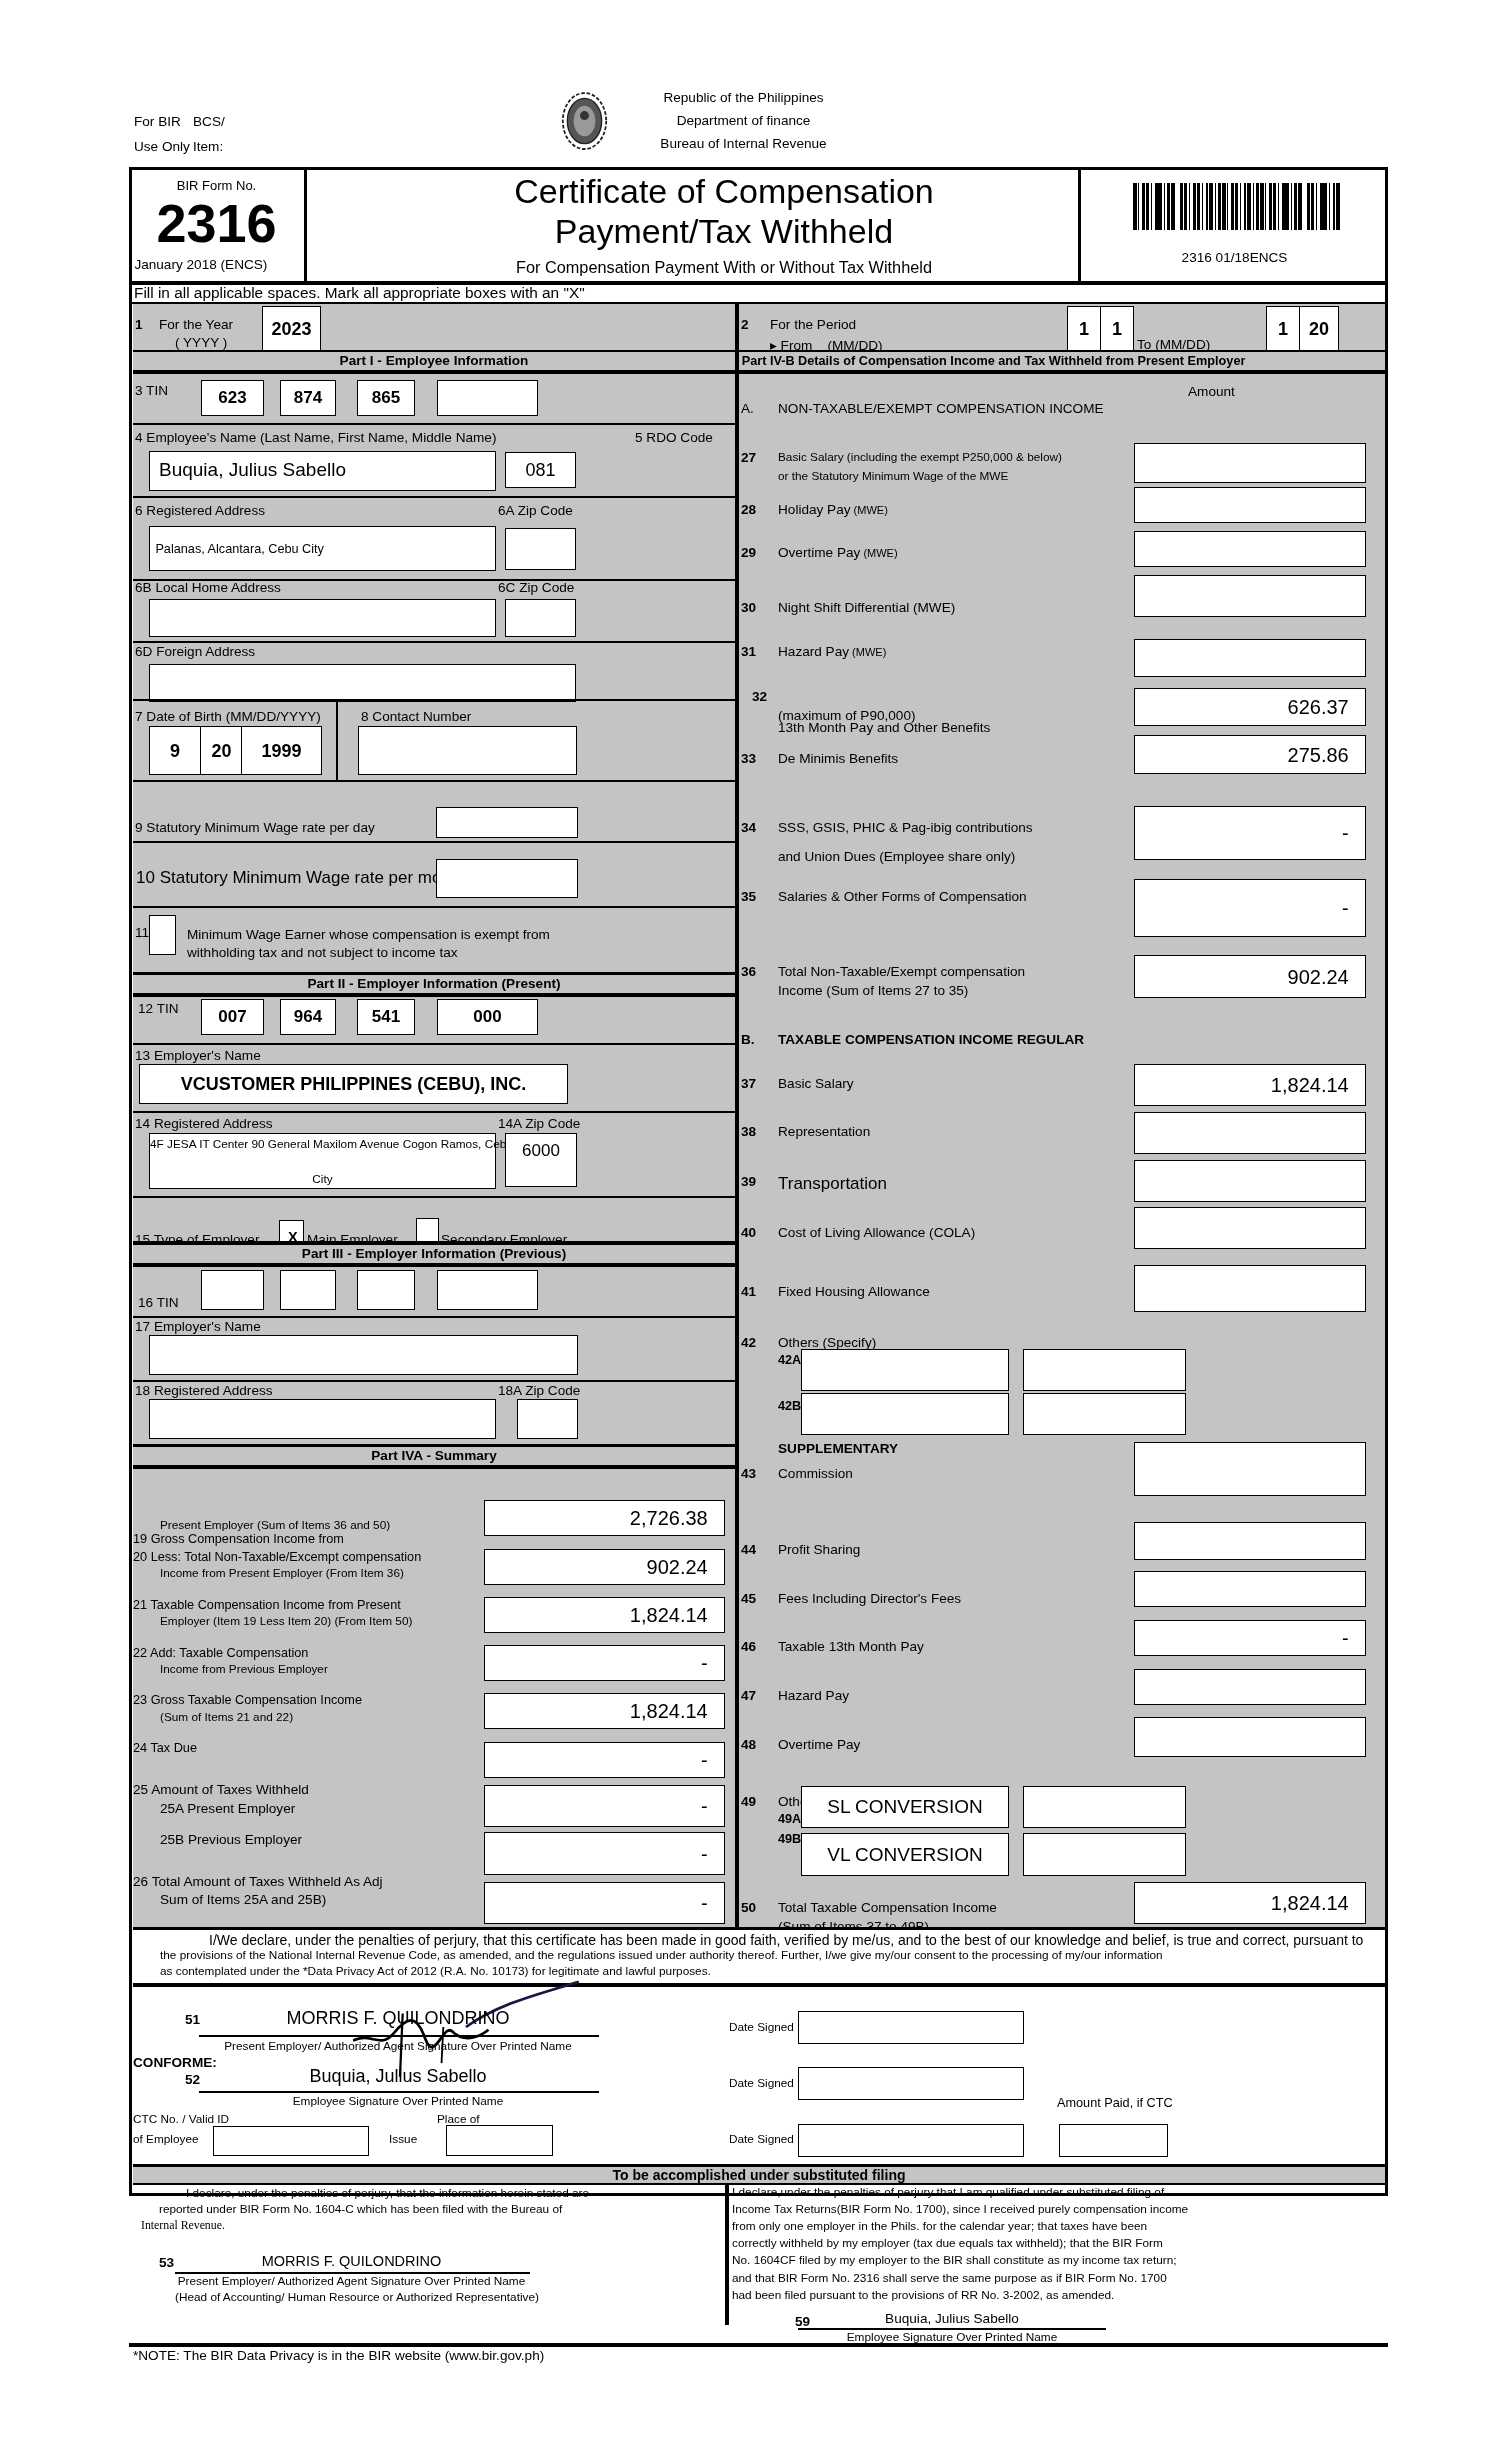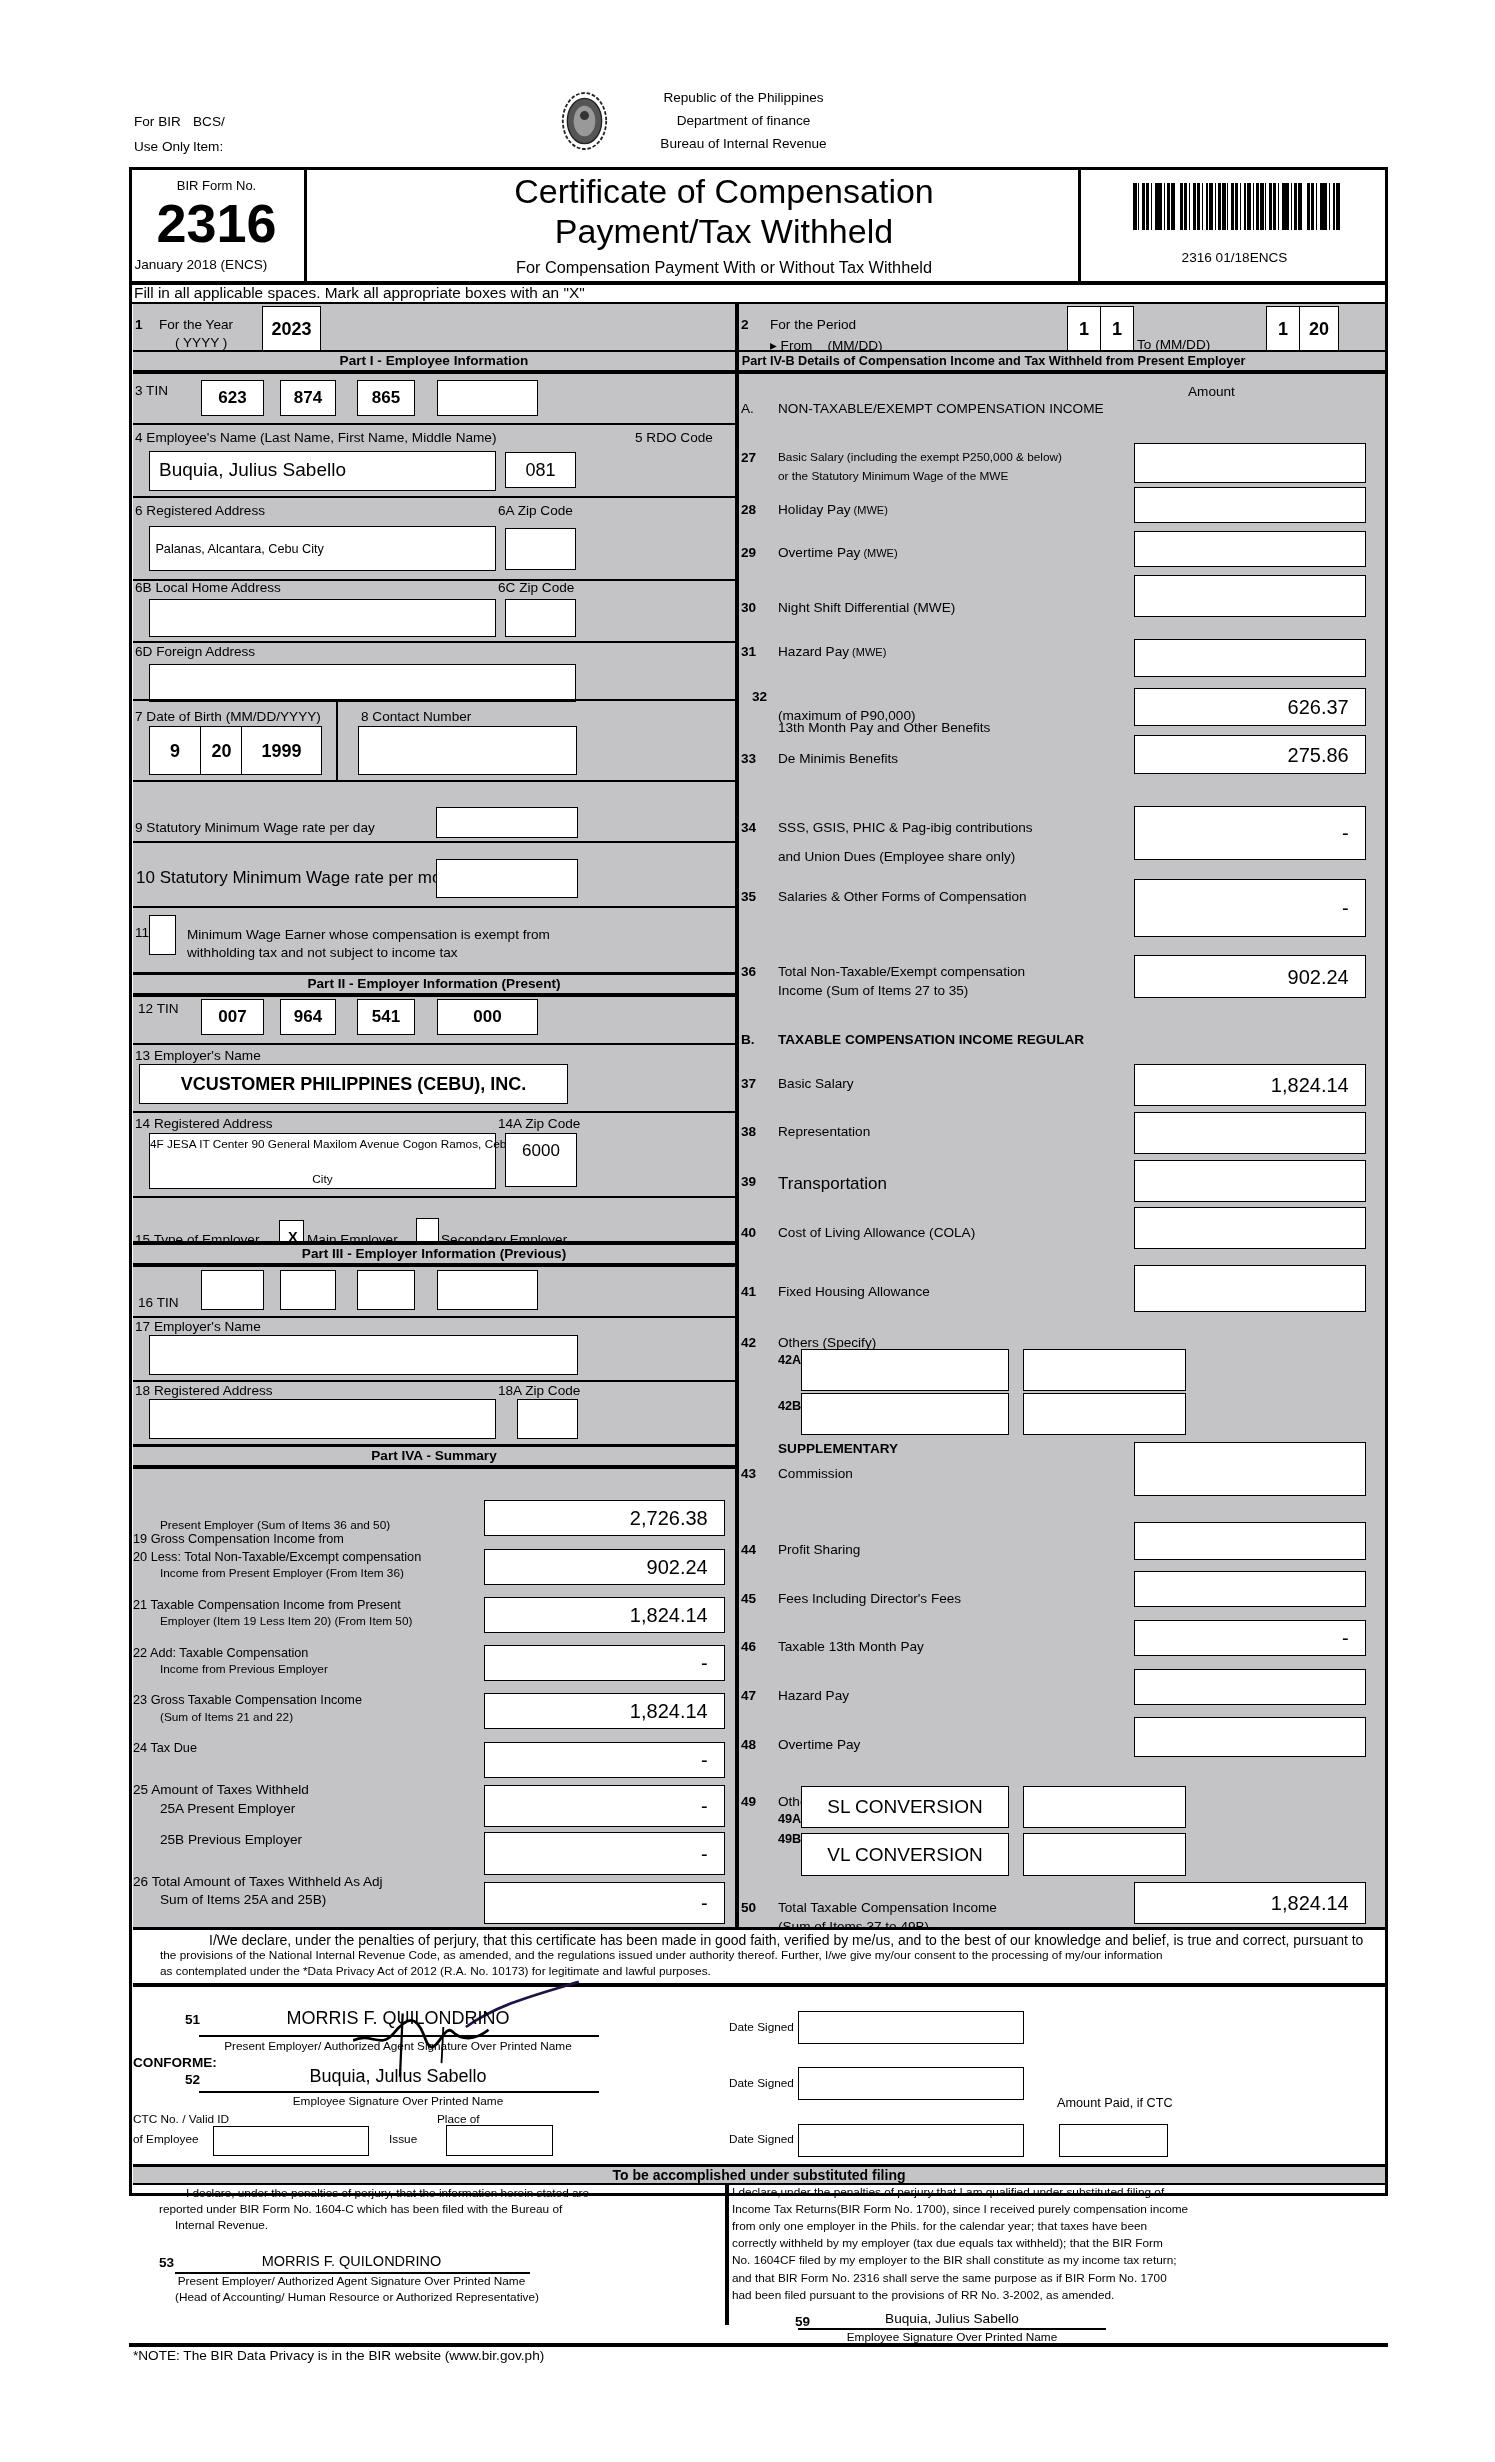--- a/index.html
+++ b/index.html
@@ -477,21 +477,21 @@
 <div class="box thin" style="left:1059px;top:2124px;width:109px;height:33px;"></div>
 
 <div class="hline" style="left:133px;top:2164px;width:1252px;height:2.7px;"></div>
 <div class="part-hdr" style="left:133px;top:2167px;width:1252px;height:16.3px;line-height:16.3px;font-size:14px;">To be accomplished under substituted filing</div>
 <div class="hline" style="left:133px;top:2183px;width:1252px;height:1.8px;"></div>
 <div class="abs" style="left:725px;top:2183px;width:3.6px;height:13.6px;background:#000;"></div>
 <div class="abs" style="left:725px;top:2183px;width:3.6px;height:142px;background:#000;"></div>
 
 <div class="t" style="left:186px;top:2186px;font-size:11.8px;">I declare, under the penalties of perjury,  that the information herein stated are</div>
 <div class="t" style="left:159px;top:2202px;font-size:11.8px;">reported under BIR Form No. 1604-C which has been filed with the Bureau of</div>
-<div class="t" style="left:175px;top:2218px;font-size:11.8px;">Internal Revenue.</div>
+<div class="t" style="left:141px;top:2218px;font-size:11.8px;font-family:Liberation Serif, serif;">Internal Revenue.</div>
 <div class="t num" style="left:159px;top:2255px;font-size:13.6px;">53</div>
 <div class="t" style="left:175px;width:353px;text-align:center;top:2253px;font-size:14.5px;">MORRIS F. QUILONDRINO</div>
 <div class="hline" style="left:175px;top:2272px;width:355px;height:1.8px;"></div>
 <div class="t" style="left:175px;width:353px;text-align:center;top:2274px;font-size:11.8px;">Present Employer/ Authorized Agent Signature Over Printed Name</div>
 <div class="t" style="left:175px;width:353px;text-align:center;top:2290px;font-size:11.8px;">(Head of Accounting/ Human Resource or Authorized Representative)</div>
 
 <div id="substituted-right-lines">
     <div class="t" style="left: 732px; top: 2185px; font-size: 11.8px;"> I declare,under the penalties of perjury that I am qualified under substituted filing of</div>
     <div class="t" style="left: 732px; top: 2202px; font-size: 11.8px;">Income Tax Returns(BIR Form No. 1700), since I received purely compensation income</div>
     <div class="t" style="left: 732px; top: 2219px; font-size: 11.8px;">from  only  one  employer  in  the  Phils. for  the calendar  year; that  taxes have been</div>

